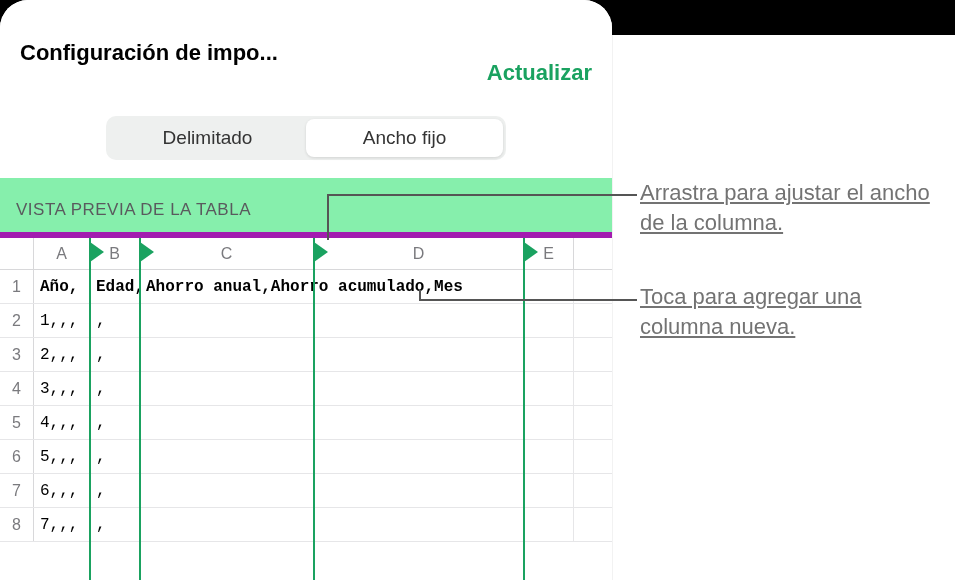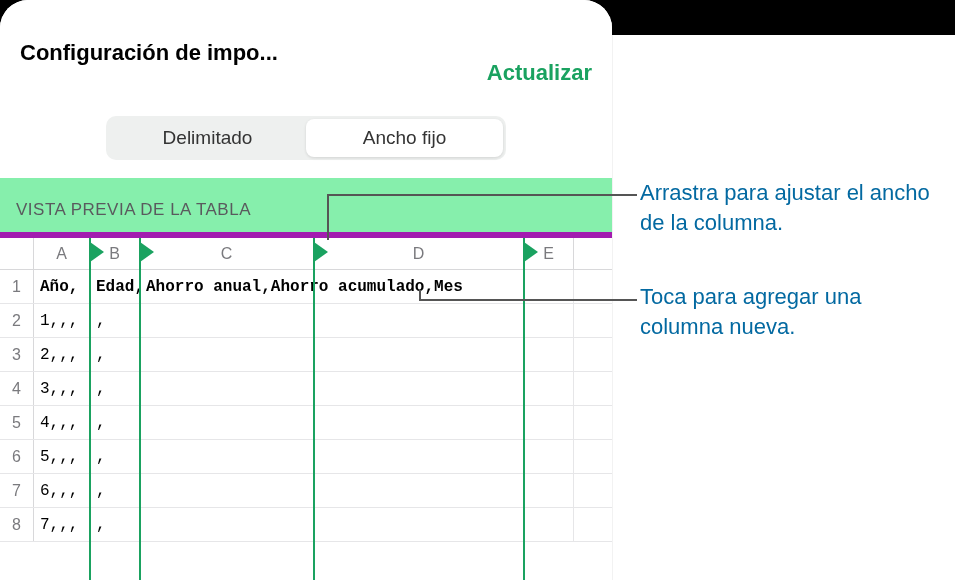--- a/index.html
+++ b/index.html
@@ -180,23 +180,24 @@
     .annotations {
       position: absolute;
       left: 640px;
       top: 0;
       width: 310px;
       height: 580px;
       z-index: 5;
     }
     .annotation {
       position: absolute;
-      color: #0369a1;
+      color: #737373;
       font-size: 22px;
       line-height: 1.35;
+      text-decoration: underline;
     }
     .leader-line {
       position: absolute;
       stroke: #555;
       stroke-width: 2;
       fill: none;
       z-index: 20;
       pointer-events: none;
     }
   </style>

